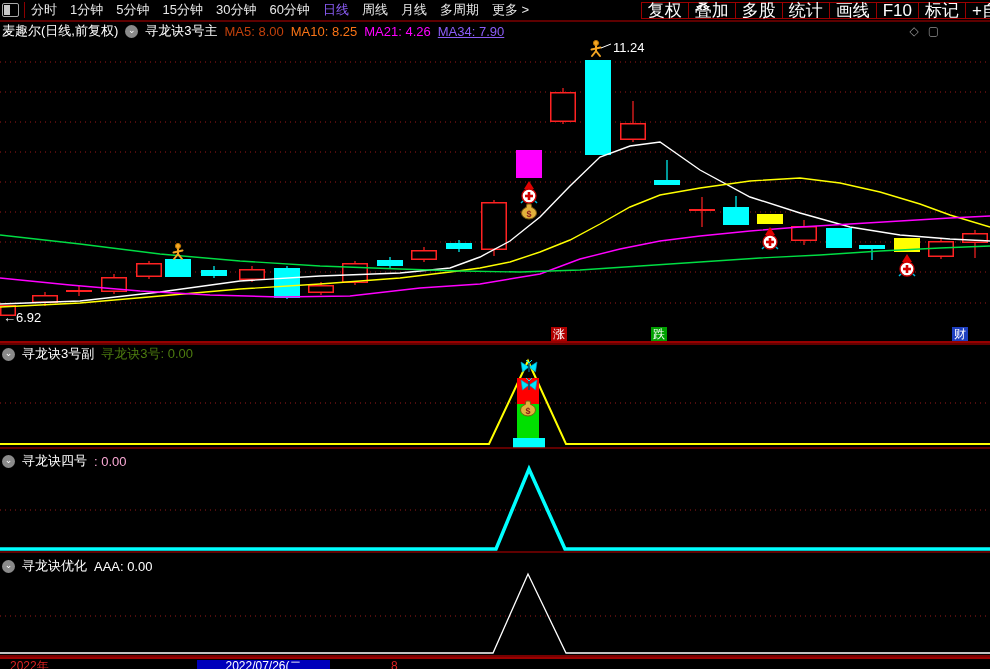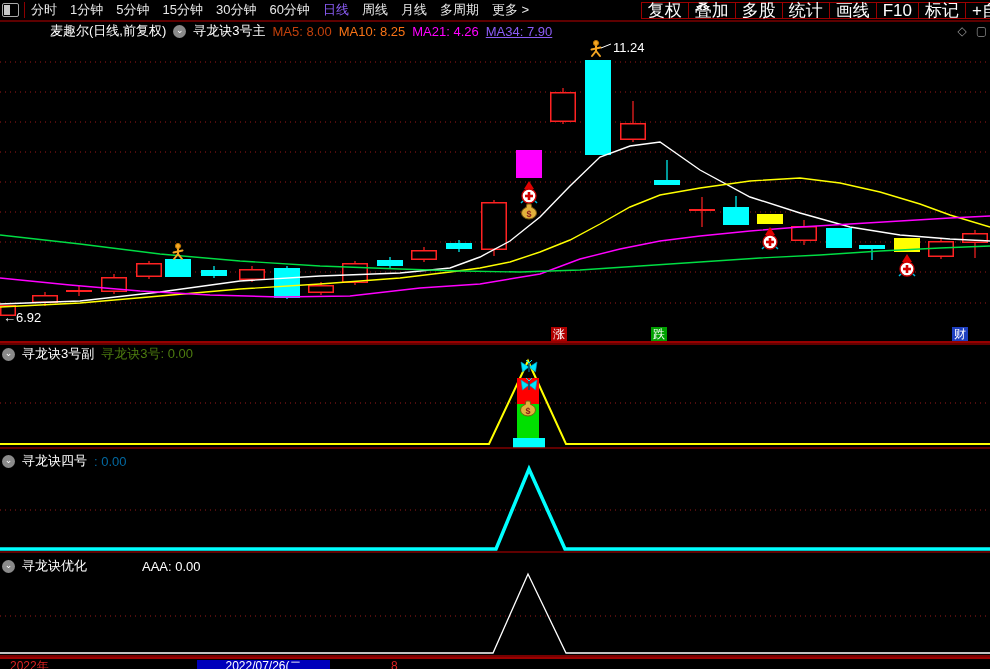--- a/index.html
+++ b/index.html
@@ -15,21 +15,21 @@
   .periods { display:flex; gap:13px; color:#e8e8e8; font-size:13px; white-space:nowrap; }
   .period { cursor:default; }
   .period.active { color:#8b5cf6; }
   .toolbar-right { margin-left:auto; display:flex; }
   .tbtn { color:#ffffff; font-size:17px; border:1px solid #9b0000; padding:0 6px; line-height:15px;
           margin-left:-1px; white-space:nowrap; }
   .tbtn.cut { width:18px; overflow:hidden; padding-right:0; border-right:none; }
 
   
   .infobar { position:absolute; top:22px; left:0; width:932px; height:18px; display:flex;
-             align-items:center; font-size:13px; color:#fff; gap:7px; padding-left:2px; box-sizing:border-box;margin-left:48px; }
+             align-items:center; font-size:13px; color:#fff; gap:7px; padding-left:2px; box-sizing:border-box; }
   .circle-chevron { width:13px; height:13px; min-width:13px; border-radius:50%; background:#8a8a8a;
                     color:#fff; font-size:9px; line-height:11px; text-align:center; }
   .ma-label { white-space:nowrap; }
   .infobar-right { margin-left:auto; margin-right:-7px; color:#909090; display:flex; gap:9px; font-size:12px; }
 
   
   svg.chart { position:absolute; left:0; width:990px; display:block; }
   #svg-main { top:40px;  height:303px; }
   #svg-p1   { top:343px; height:106px; }
   #svg-p2   { top:449px; height:105px; }
@@ -253,32 +253,32 @@
   </div>
 
   <svg id="svg-p2" class="chart" viewBox="0 449 990 105">
       <line x1="0" y1="510" x2="990" y2="510" stroke="#9b1b1b" stroke-width="1" stroke-dasharray="1 4"></line>
       <polyline points="0,549 496,549 529,469 565,549 990,549" fill="none" stroke="#00ffff" stroke-width="3.5"></polyline>
       <line x1="0" y1="552" x2="990" y2="552" stroke="#800000" stroke-width="1.4"></line>
     </svg>
   <div class="phead" id="ph2">
     <span class="circle-chevron">⌄</span>
     <span>寻龙诀四号</span>
-    <span style="color: #0369a1;">: 0.00</span>
+    <span style="color: #f9a8d4;">: 0.00</span>
   </div>
 
   <svg id="svg-p3" class="chart" viewBox="0 554 990 104">
       <line x1="0" y1="616" x2="990" y2="616" stroke="#9b1b1b" stroke-width="1" stroke-dasharray="1 4"></line>
       <polyline points="0,653 493,653 528,574 566,653 990,653" fill="none" stroke="#ffffff" stroke-width="1.3"></polyline>
       <line x1="0" y1="656" x2="990" y2="656" stroke="#a00000" stroke-width="1.4"></line>
     </svg>
   <div class="phead" id="ph3">
     <span class="circle-chevron">⌄</span>
     <span>寻龙诀优化</span>
-    <span style="color: rgb(255, 255, 255); margin-left: 48px;">AAA: 0.00</span>
+    <span style="color: rgb(255, 255, 255);">AAA: 0.00</span>
   </div>
 
   <div class="axis">
     <span class="axis-year">2022年</span>
     <span class="axis-date">2022/07/26(二</span>
     <span class="axis-month">8</span>
   </div>
 
 </div>
 

